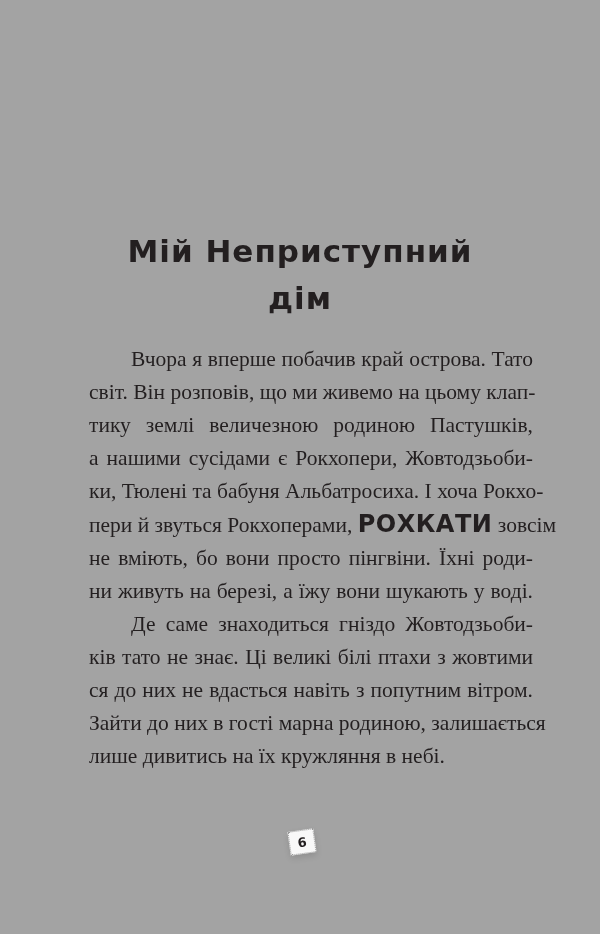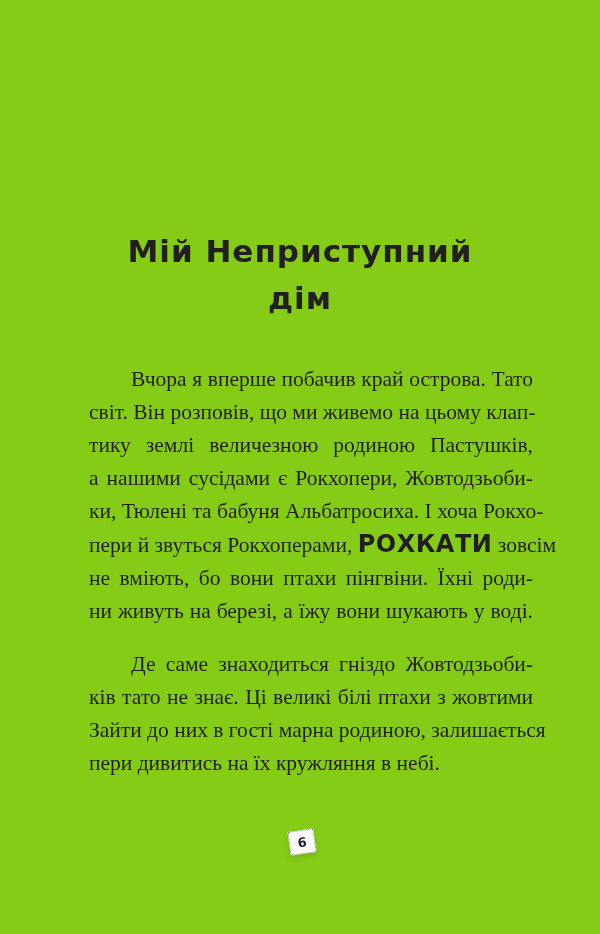--- a/index.html
+++ b/index.html
@@ -11,21 +11,21 @@
       width: 600px;
       height: 934px;
       position: relative;
       overflow: hidden;
       color: #231f20;
     }
     .page {
       position: absolute;
       left: 0; top: 0;
       width: 600px; height: 934px;
-      background: #84cc16;
+      background: #a3a3a3;
     }
     .chapter-title {
       position: absolute;
       left: 0;
       top: 228px;
       width: 600px;
       text-align: center;
       font-family: "DejaVu Sans", sans-serif;
       font-weight: bold;
       font-size: 31px;
@@ -48,21 +48,20 @@
       display: block;
       white-space: nowrap;
       text-align: justify;
       text-align-last: justify;
     }
     .body-text .ln.last {
       text-align-last: left;
     }
     .body-text .ln.indent {
       padding-left: 42px;
-      margin-top: 20px;
     }
     .fancy-word {
       font-family: "DejaVu Sans", sans-serif;
       font-weight: bold;
       font-size: 24px;
       letter-spacing: 0.5px;
       text-transform: uppercase;
     }
     .page-tag {
       position: absolute;
@@ -97,25 +96,26 @@
     <span class="ln indent">Вчора я вперше побачив край острова. Тато</span>
     <span class="ln">світ. Він розповів, що ми живемо на цьому клап-</span>
     <span class="ln">тику землі величезною родиною Пастушків,</span>
     <span class="ln">а нашими сусідами є Рокхопери, Жовтодзьоби-</span>
     <span class="ln">ки, Тюлені та бабуня Альбатросиха. І хоча Рокхо-</span>
     <span class="ln">
       <span>пери й звуться Рокхоперами,</span>
       <span class="fancy-word">рохкати</span>
       <span>зовсім</span>
     </span>
-    <span class="ln">не вміють, бо вони птахи пінгвіни. Їхні роди-</span>
+    <span class="ln">не вміють, бо вони просто пінгвіни. Їхні роди-</span>
     <span class="ln">ни живуть на березі, а їжу вони шукають у воді.</span>
     <span class="ln indent">Де саме знаходиться гніздо Жовтодзьоби-</span>
     <span class="ln">ків тато не знає. Ці великі білі птахи з жовтими</span>
+    <span class="ln">ся до них не вдасться навіть з попутним вітром.</span>
     <span class="ln">Зайти до них в гості марна родиною, залишається</span>
-    <span class="ln last">пери дивитись на їх кружляння в небі.</span>
+    <span class="ln last">лише дивитись на їх кружляння в небі.</span>
   </div>
 
   <div class="page-tag">
     <span>6</span>
   </div>
 
 </div>
 
 </body></html>

